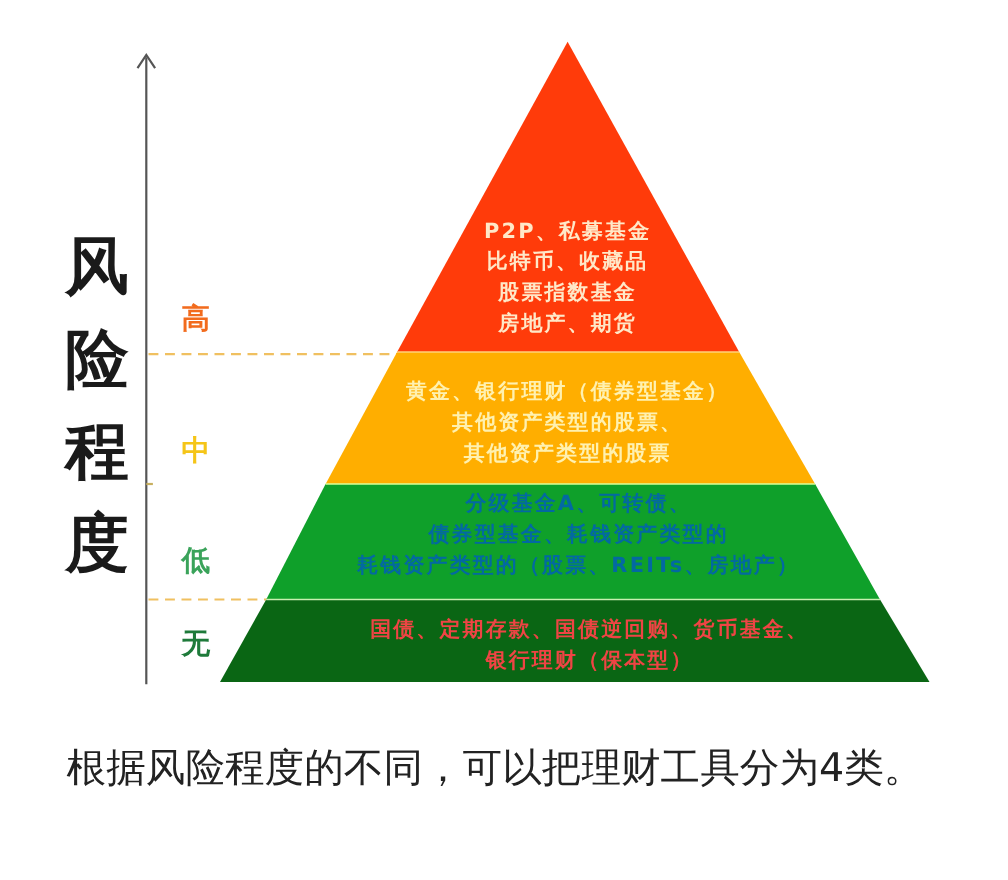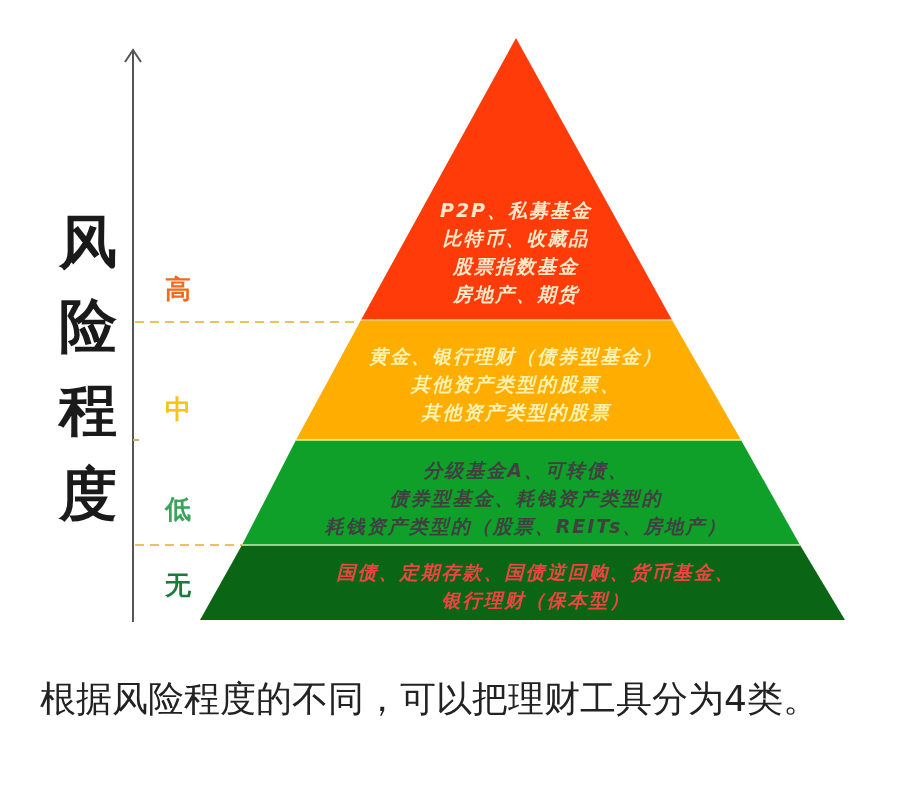--- a/index.html
+++ b/index.html
@@ -42,30 +42,31 @@
       text-align: center;
     }
     .layer-text {
       position: absolute;
       text-align: center;
       font-weight: bold;
       white-space: nowrap;
       font-size: 19px;
       letter-spacing: 2px;
     }
-    .layer-text span { display: block; font-style: italic; }
+    .layer-text span { display: block; }
     .caption {
       position: absolute;
       left: 40px;
       top: 670px;
       width: 820px;
       font-size: 36px;
       line-height: 58px;
       color: #222222;
       font-family: "DejaVu Sans", "Liberation Sans", sans-serif;
+      text-align: center;
     }
   </style>
 </head>
 <body>
 
 <div id="diagram">
   <svg width="916" height="640" viewBox="0 0 916 640">
 
     <line x1="133" y1="52" x2="133" y2="622" stroke="#555555" stroke-width="2"></line>
     <polyline points="125,62 133,50 141,62" fill="none" stroke="#555555" stroke-width="2"></polyline>
@@ -106,21 +107,21 @@
     <span>股票指数基金</span>
     <span>房地产、期货</span>
   </div>
 
   <div class="layer-text" style="left:316px;top:342px;width:400px;line-height:28px;color:#fff1b0;">
     <span>黄金、银行理财（债券型基金）</span>
     <span>其他资产类型的股票、</span>
     <span>其他资产类型的股票</span>
   </div>
 
-  <div class="layer-text" style="left:286px;top:456px;width:480px;line-height:28px;color:#404040;">
+  <div class="layer-text" style="left:286px;top:444px;width:480px;line-height:28px;color:#0369a1;">
     <span>分级基金A、可转债、</span>
     <span>债券型基金、耗钱资产类型的</span>
     <span>耗钱资产类型的（股票、REITs、房地产）</span>
   </div>
 
   <div class="layer-text" style="left:286px;top:558px;width:500px;line-height:28px;color:#ef4444;">
     <span>国债、定期存款、国债逆回购、货币基金、</span>
     <span>银行理财（保本型）</span>
   </div>
 </div>

